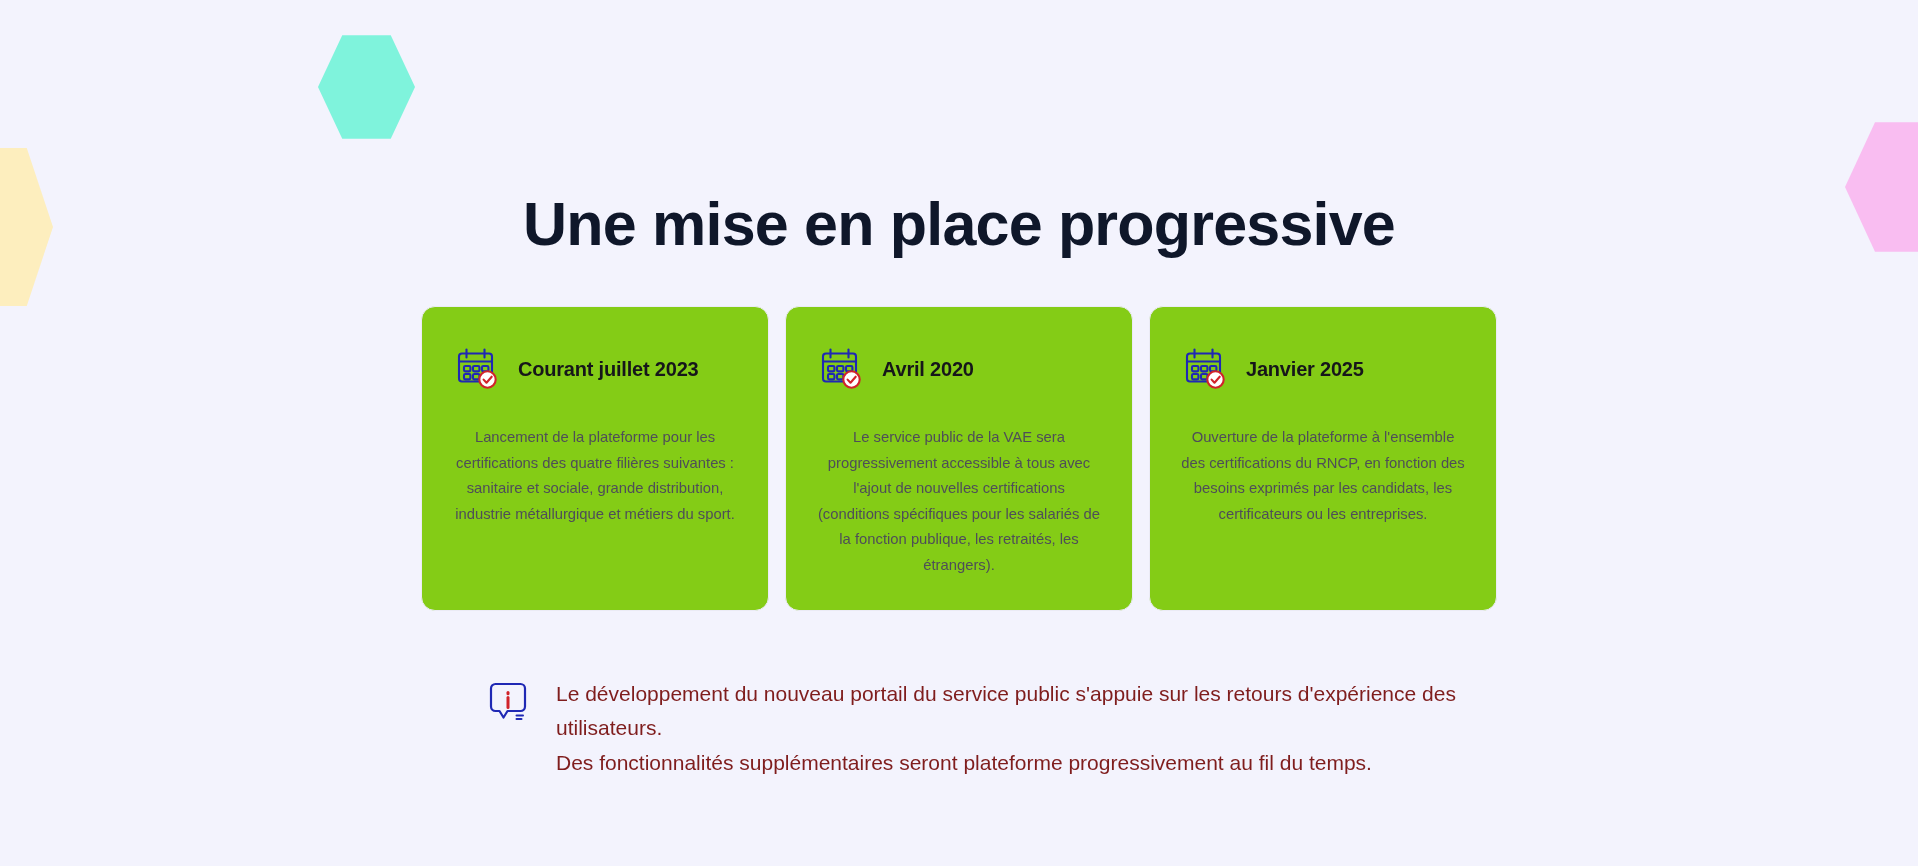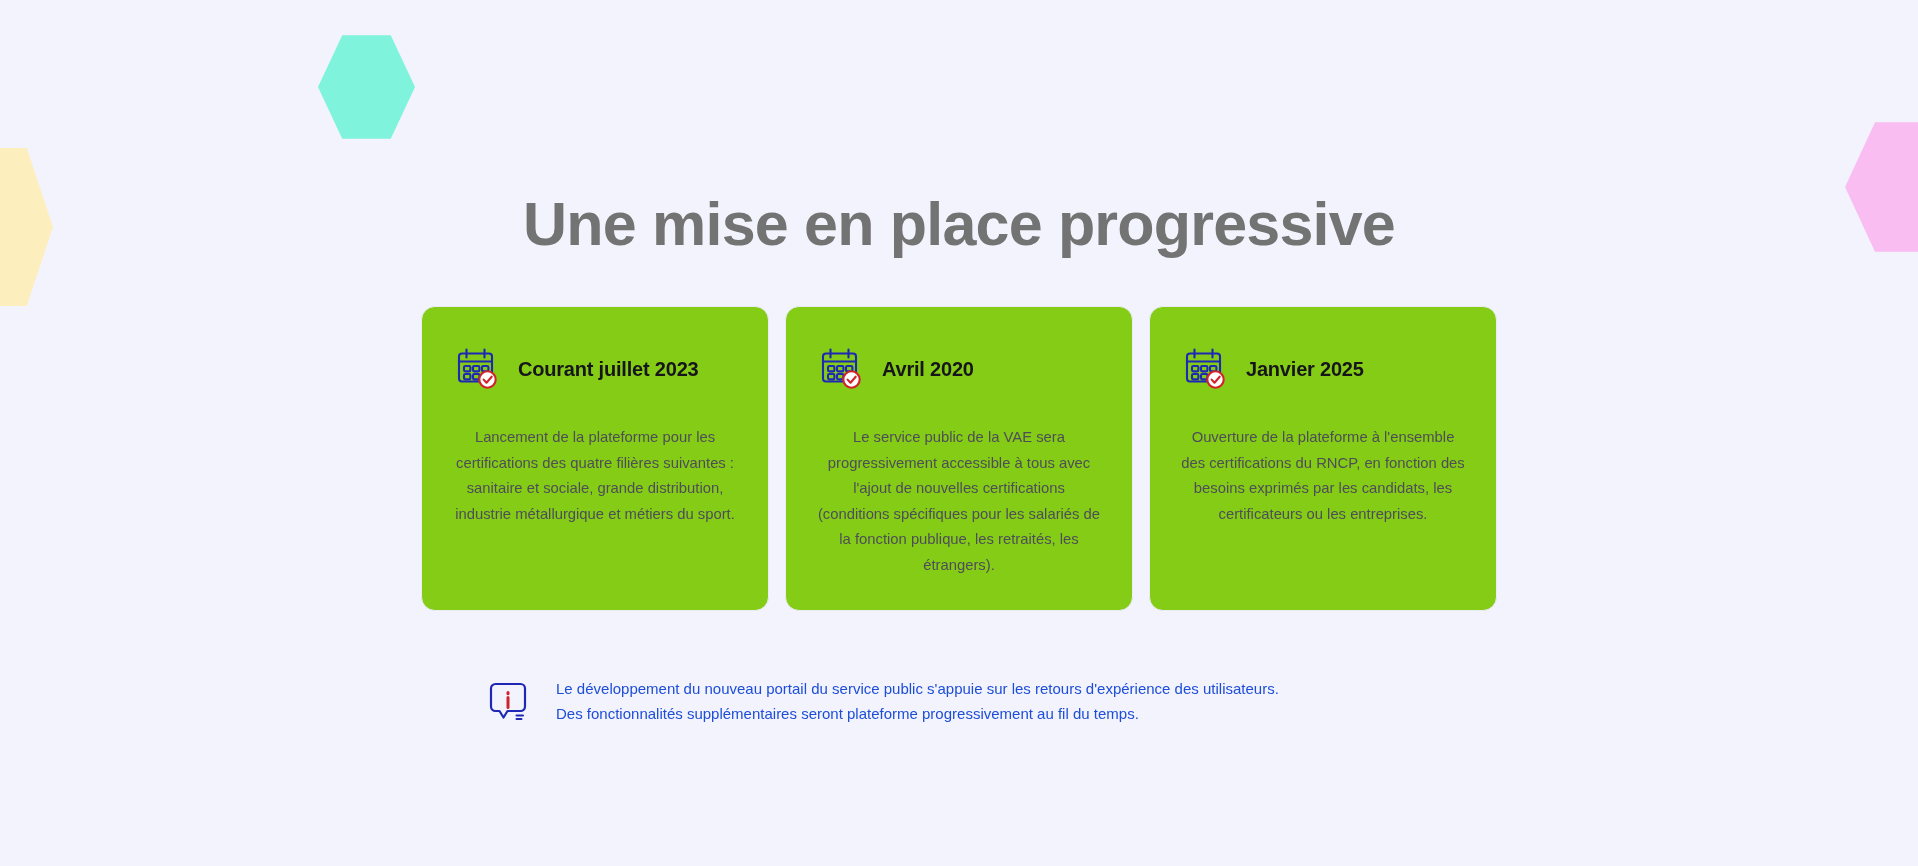--- a/index.html
+++ b/index.html
@@ -70,21 +70,21 @@
     font-size: 22px;
     font-weight: bold;
     color: #7a8296;
     letter-spacing: 0.2px;
     line-height: 1.2;
   }
   .headline {
     margin-top: 22px;
     font-size: 61px;
     font-weight: bold;
-    color: #737373;
+    color: #0f172a;
     letter-spacing: -0.8px;
     line-height: 1.12;
   }
 
   
   .cards {
     display: flex;
     justify-content: center;
     align-items: stretch;
     gap: 16px;
@@ -133,23 +133,23 @@
     margin: 62px auto 0 auto;
     padding-left: 28px;
   }
   .note-icon {
     flex: 0 0 auto;
     width: 52px;
     height: 52px;
     margin-top: 2px;
   }
   .note-text {
-    font-size: 15px;
+    font-size: 21px;
     line-height: 1.64;
-    color: #1d4ed8;
+    color: #7f1d1d;
     padding-top: 4px;
   }
   .note-text span { display: block; }
 </style>
 </head>
 <body>
 
 <div class="page">
 
   <div class="hex hex-mint"></div>

